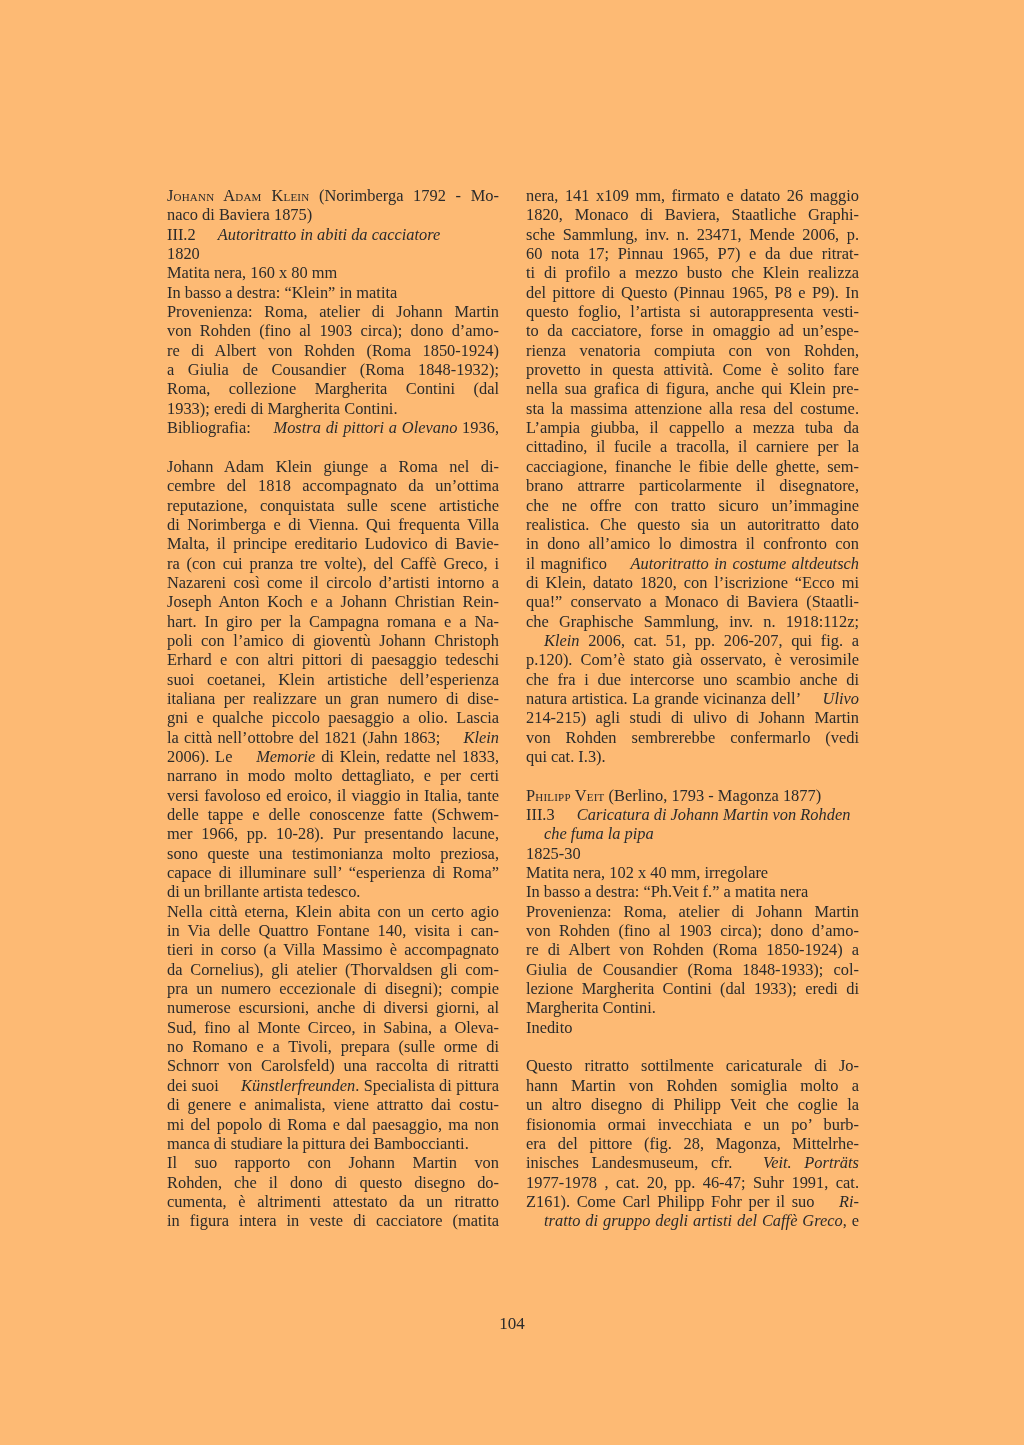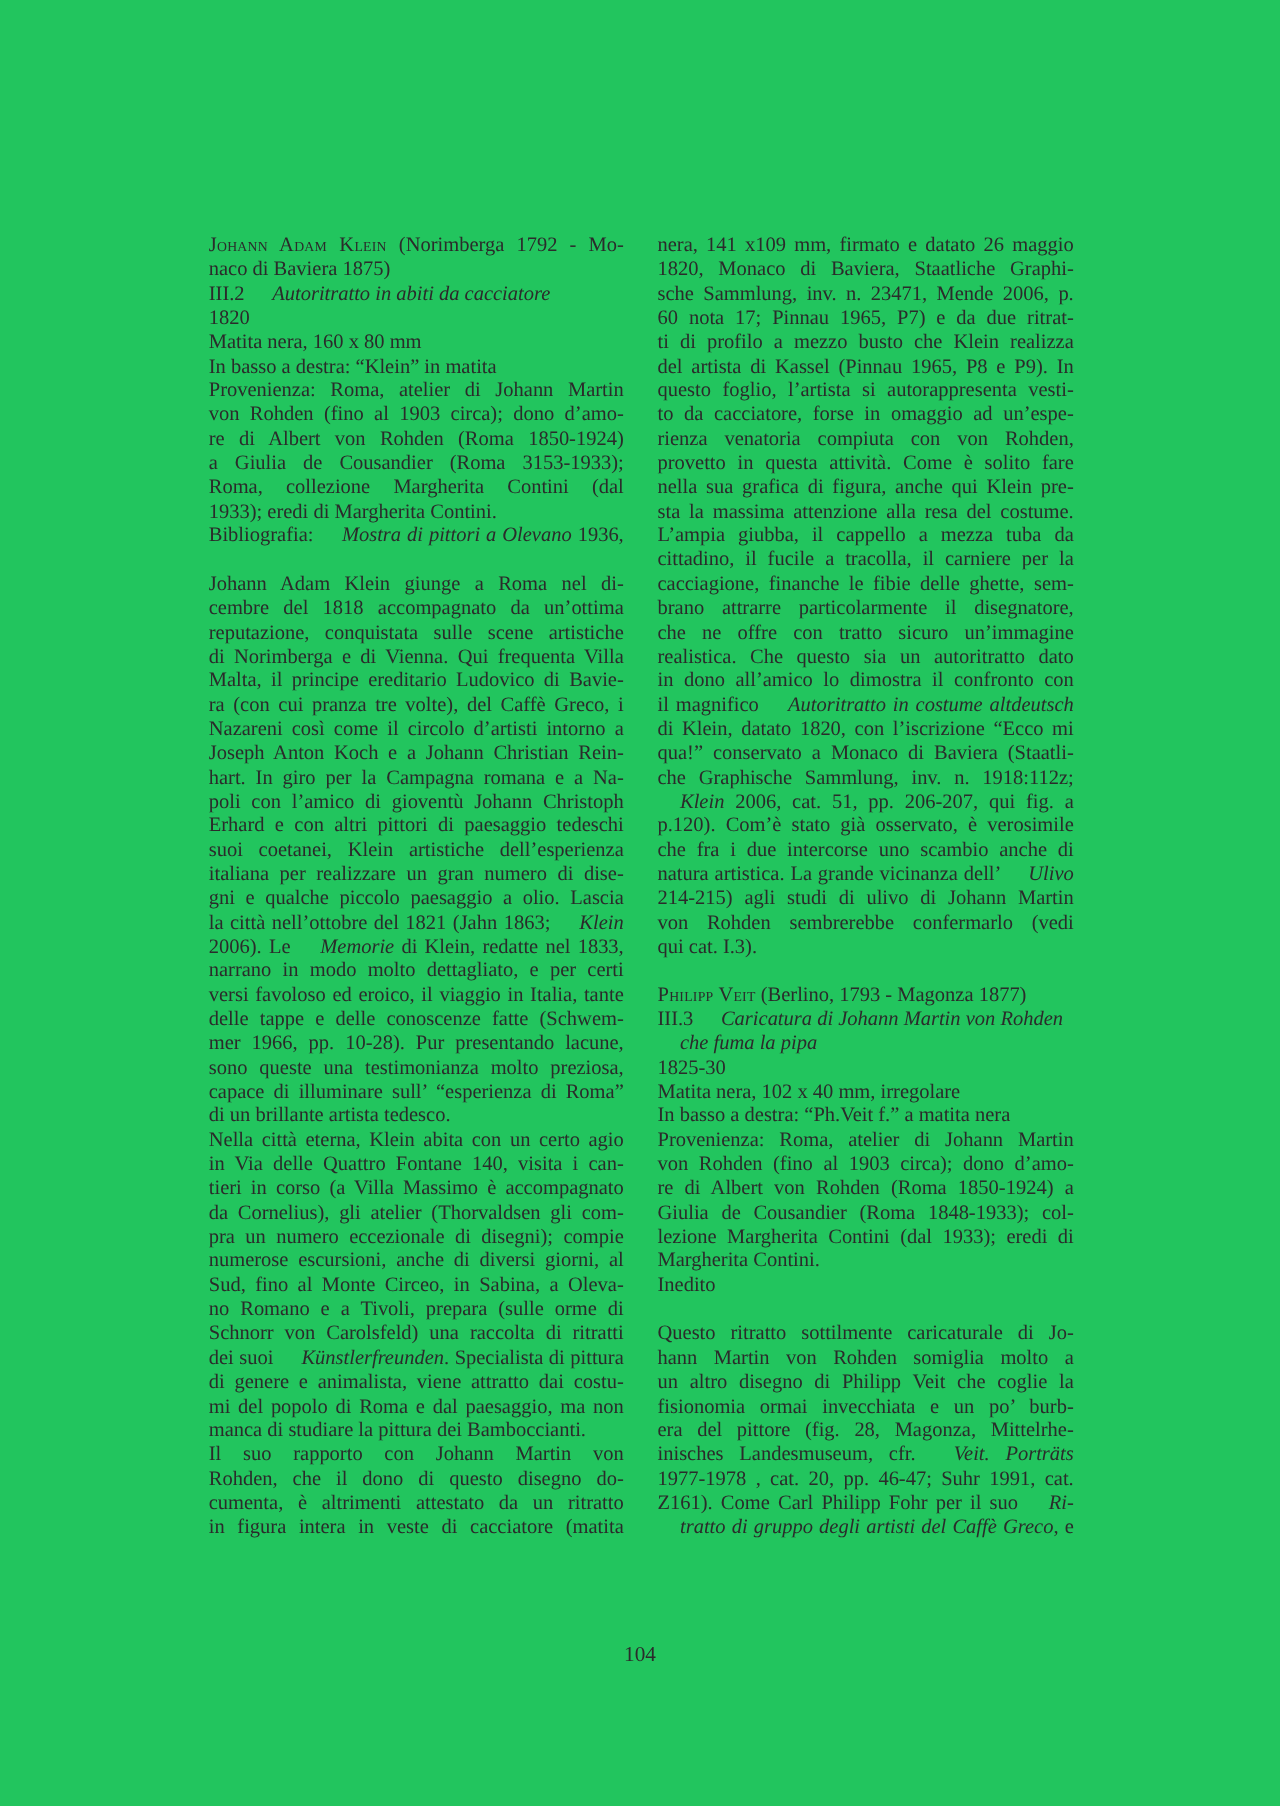--- a/index.html
+++ b/index.html
@@ -1,17 +1,17 @@
 <!DOCTYPE html>
 <html><head>
 <meta charset="utf-8">
 <style>
   html, body { margin: 0; padding: 0; background: #ffffff; }
   body { width: 1024px; height: 1445px; position: relative; overflow: hidden; }
-  .page { position: absolute; left: 0; top: 0; width: 1024px; height: 1445px; background: #22c55e; }
+  .page { position: absolute; left: 0; top: 0; width: 1024px; height: 1445px; background: #fdba74; }
   .col { position: absolute; top: 186px; color: #2b2b2b;
          font-family: "Liberation Serif", "DejaVu Serif", serif;
          font-size: 16.4px; line-height: 19.35px; }
   .col-left { left: 167px; width: 332px; }
   .col-right { left: 526px; width: 333px; }
   .ln { display: block; height: 19.35px; white-space: nowrap; overflow: visible; }
   .ln.j { text-align: justify; text-align-last: justify; white-space: normal; }
   .blank { display: block; height: 19.35px; }
   .sc { font-variant: small-caps; letter-spacing: 0.2px; }
   i, .it { font-style: italic; margin-left: 18px; }
@@ -25,21 +25,21 @@
   <div class="col col-left">
       <span class="ln j"><span class="sc">Johann Adam Klein</span><span> (Norimberga 1792 - Mo-</span></span>
       <span class="ln"><span>naco di Baviera 1875)</span></span>
       <span class="ln"><span>III.2 </span><span class="it">Autoritratto in abiti da cacciatore</span></span>
       <span class="ln"><span>1820</span></span>
       <span class="ln"><span>Matita nera, 160 x 80 mm</span></span>
       <span class="ln"><span>In basso a destra: “Klein” in matita</span></span>
       <span class="ln j"><span>Provenienza: Roma, atelier di Johann Martin</span></span>
       <span class="ln j"><span>von Rohden (fino al 1903 circa); dono d’amo-</span></span>
       <span class="ln j"><span>re di Albert von Rohden (Roma 1850-1924)</span></span>
-      <span class="ln j"><span>a Giulia de Cousandier (Roma 3153-1933);</span></span>
+      <span class="ln j"><span>a Giulia de Cousandier (Roma 1848-1932);</span></span>
       <span class="ln j"><span>Roma, collezione Margherita Contini (dal</span></span>
       <span class="ln"><span>1933); eredi di Margherita Contini.</span></span>
       <span class="ln j"><span>Bibliografia: </span><span class="it">Mostra di pittori a Olevano</span><span> 1936,</span></span>
       <span class="blank"></span>
       <span class="ln j"><span>Johann Adam Klein giunge a Roma nel di-</span></span>
       <span class="ln j"><span>cembre del 1818 accompagnato da un’ottima</span></span>
       <span class="ln j"><span>reputazione, conquistata sulle scene artistiche</span></span>
       <span class="ln j"><span>di Norimberga e di Vienna. Qui frequenta Villa</span></span>
       <span class="ln j"><span>Malta, il principe ereditario Ludovico di Bavie-</span></span>
       <span class="ln j"><span>ra (con cui pranza tre volte), del Caffè Greco, i</span></span>
@@ -77,21 +77,21 @@
       <span class="ln j"><span>Rohden, che il dono di questo disegno do-</span></span>
       <span class="ln j"><span>cumenta, è altrimenti attestato da un ritratto</span></span>
       <span class="ln j"><span>in figura intera in veste di cacciatore (matita</span></span>
     </div>
   <div class="col col-right">
       <span class="ln j"><span>nera, 141 x109 mm, firmato e datato 26 maggio</span></span>
       <span class="ln j"><span>1820, Monaco di Baviera, Staatliche Graphi-</span></span>
       <span class="ln j"><span>sche Sammlung, inv. n. 23471, Mende 2006, p.</span></span>
       <span class="ln j"><span>60 nota 17; Pinnau 1965, P7) e da due ritrat-</span></span>
       <span class="ln j"><span>ti di profilo a mezzo busto che Klein realizza</span></span>
-      <span class="ln j"><span>del artista di Kassel (Pinnau 1965, P8 e P9). In</span></span>
+      <span class="ln j"><span>del pittore di Questo (Pinnau 1965, P8 e P9). In</span></span>
       <span class="ln j"><span>questo foglio, l’artista si autorappresenta vesti-</span></span>
       <span class="ln j"><span>to da cacciatore, forse in omaggio ad un’espe-</span></span>
       <span class="ln j"><span>rienza venatoria compiuta con von Rohden,</span></span>
       <span class="ln j"><span>provetto in questa attività. Come è solito fare</span></span>
       <span class="ln j"><span>nella sua grafica di figura, anche qui Klein pre-</span></span>
       <span class="ln j"><span>sta la massima attenzione alla resa del costume.</span></span>
       <span class="ln j"><span>L’ampia giubba, il cappello a mezza tuba da</span></span>
       <span class="ln j"><span>cittadino, il fucile a tracolla, il carniere per la</span></span>
       <span class="ln j"><span>cacciagione, finanche le fibie delle ghette, sem-</span></span>
       <span class="ln j"><span>brano attrarre particolarmente il disegnatore,</span></span>

